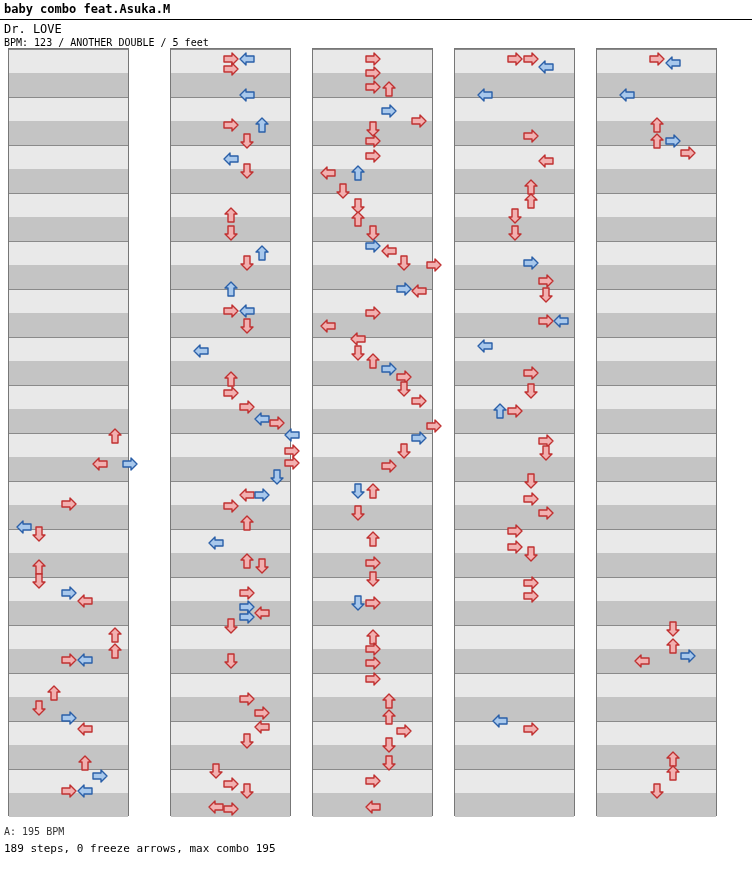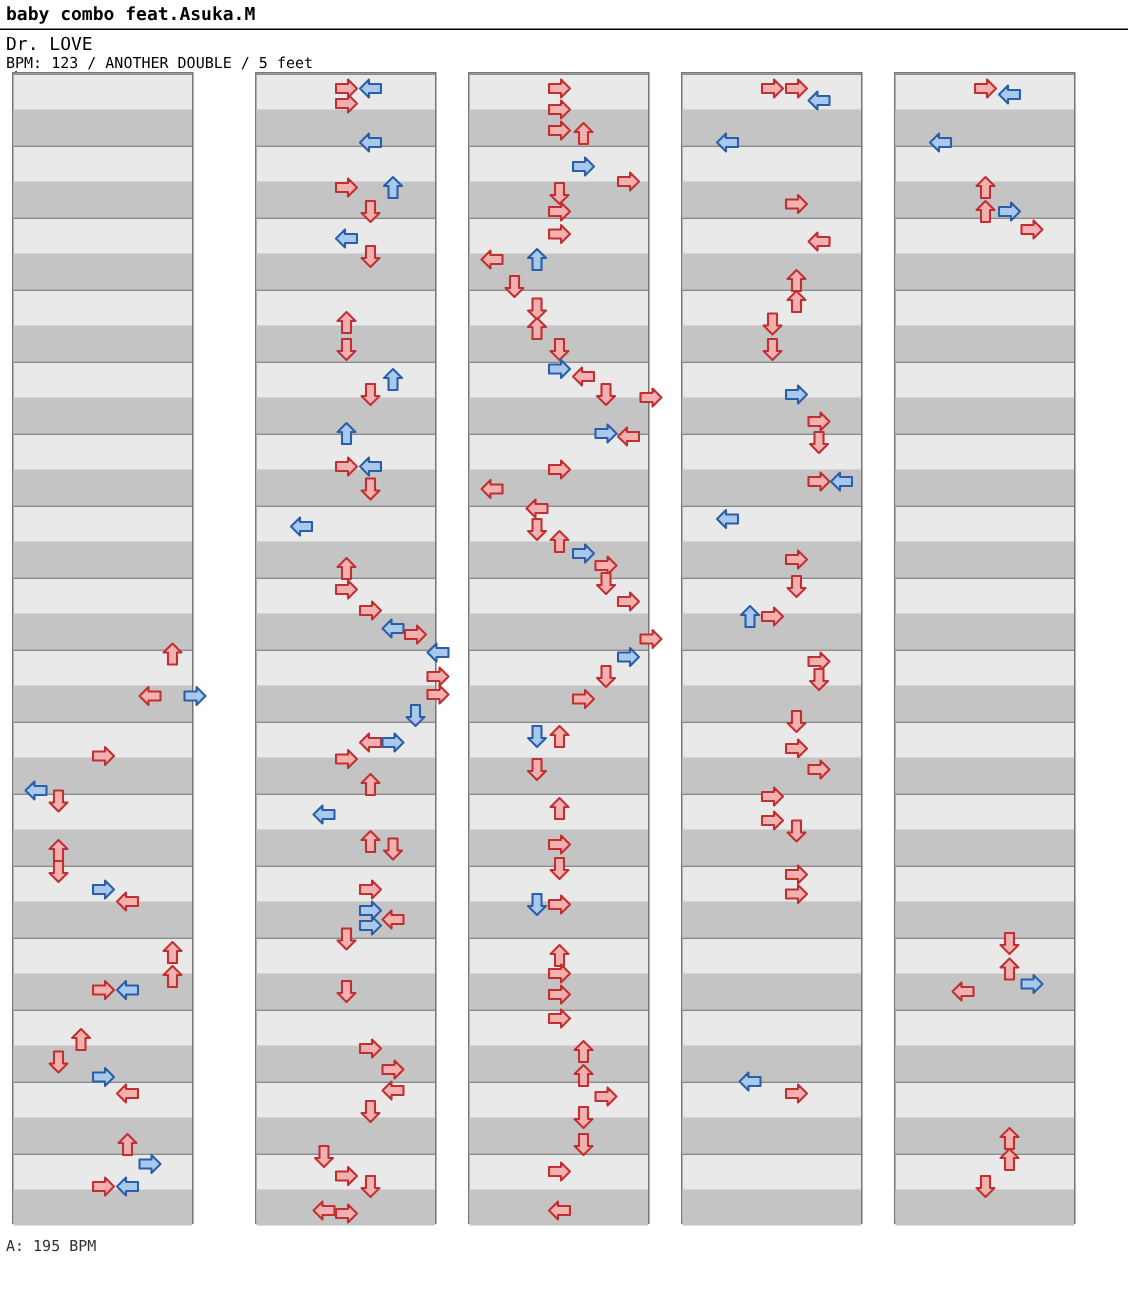--- a/index.html
+++ b/index.html
@@ -1495,14 +1495,15 @@
               <g transform="rotate(270 8 8)">
                 <polygon points="1,8 7,2 7,5 15,5 15,11 7,11 7,14" fill="#f2b0b0" stroke="#c03030" stroke-width="1.4" stroke-linejoin="round"></polygon>
               </g>
             </svg>
           </div>
         </div>
       </div>
     </div>
 
   <div class="footer1">A: 195 BPM</div>
+  <div class="footer2">189 steps, 0 freeze arrows, max combo 195</div>
 
 </div>
 
 </body></html>

